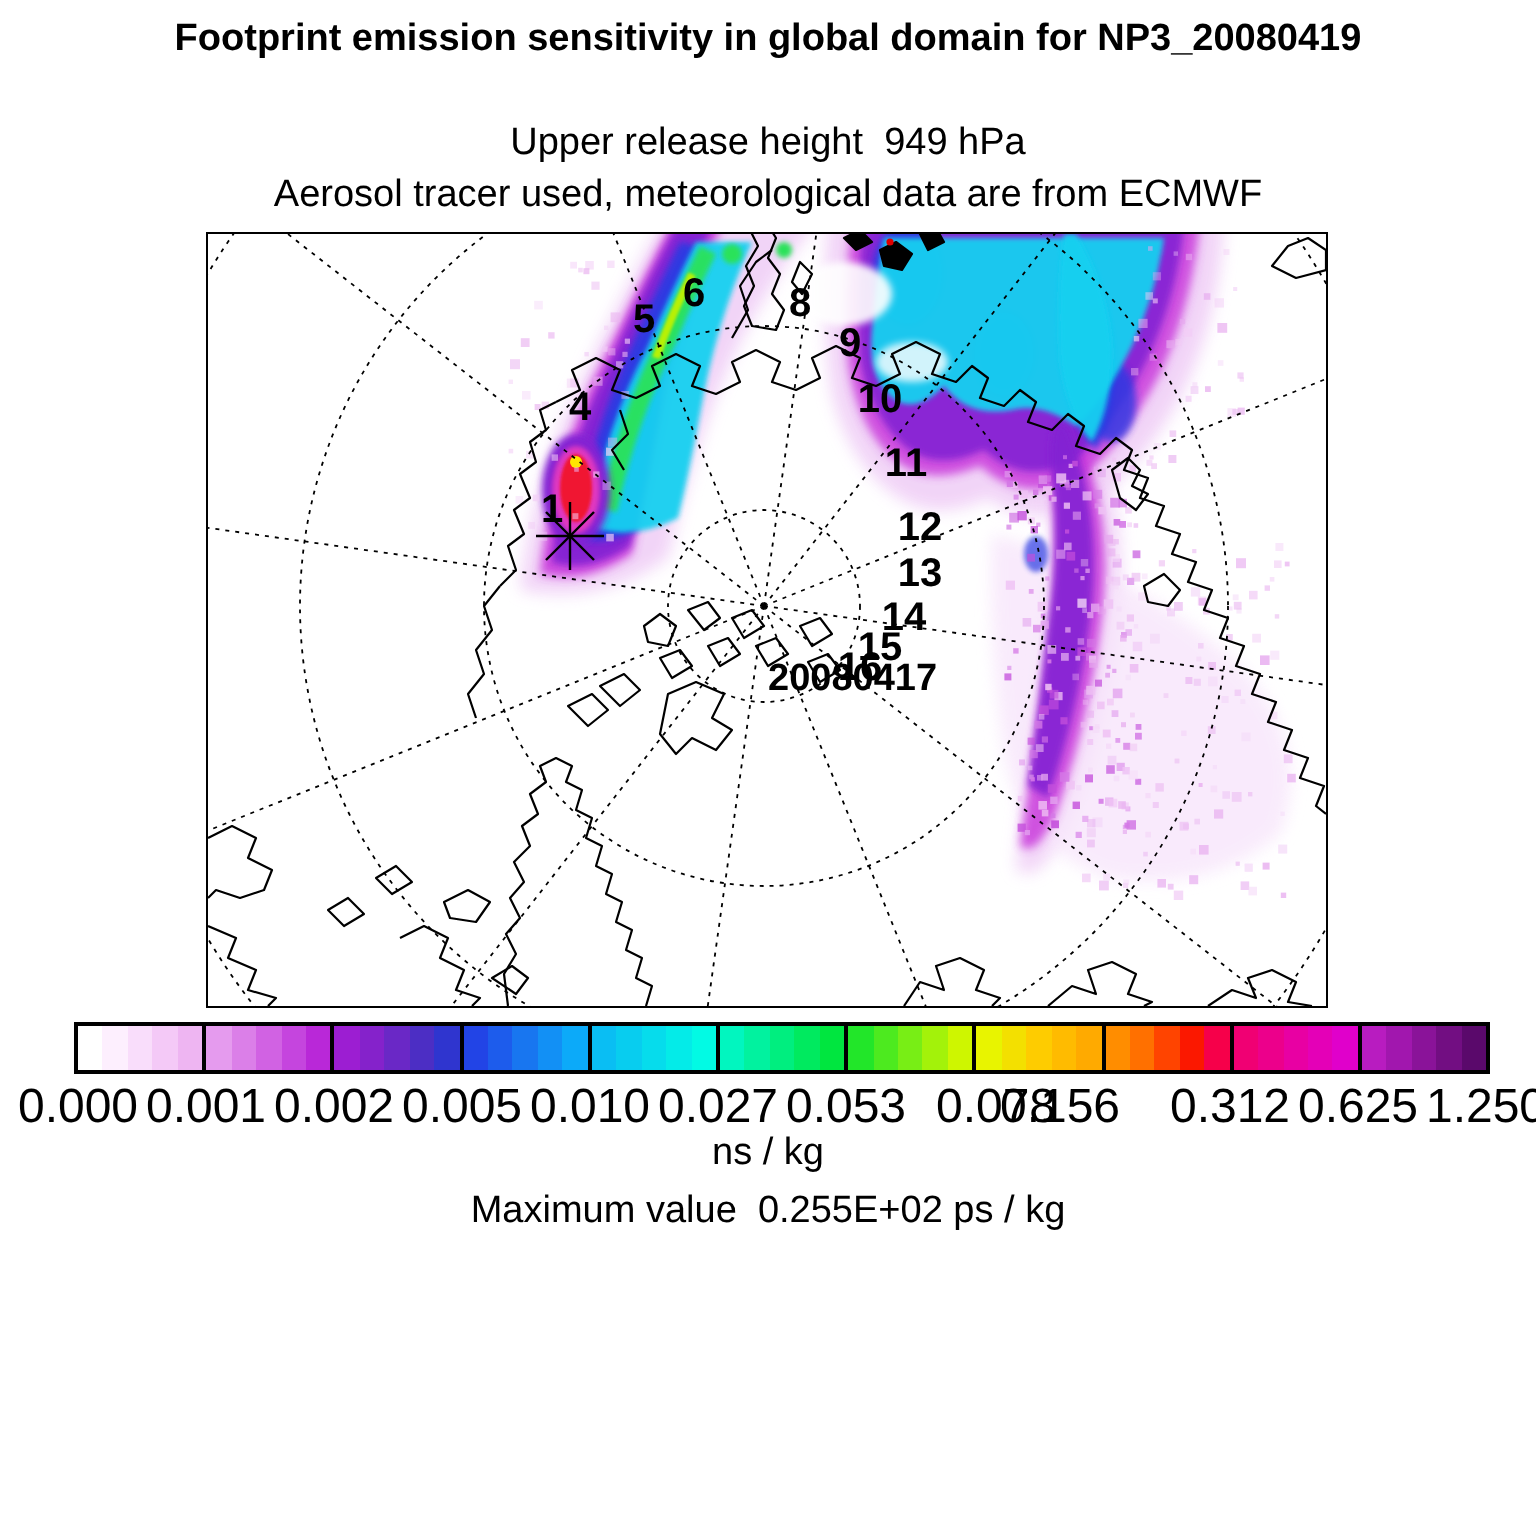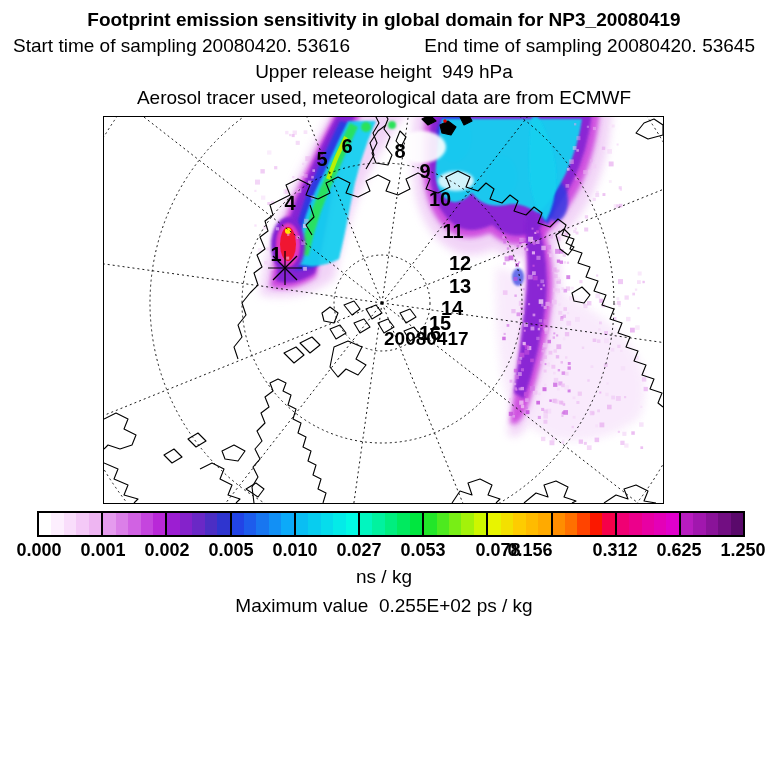--- a/index.html
+++ b/index.html
@@ -13,39 +13,35 @@
   #height-row{top:60px;display:flex;justify-content:center;gap:34px;}
   #tracer-line{top:86px;}
   #map-panel{position:absolute;left:103px;top:116px;width:559px;height:386px;
              border:1.5px solid #000;overflow:hidden;background:#fff;}
   #colorbar{position:absolute;left:37px;top:511px;width:708px;height:26px;
             border:2px solid #000;box-sizing:border-box;display:flex;}
   .cb-seg{flex:1;display:flex;}
   .cb-seg + .cb-seg{border-left:2px solid #000;}
   .cb-cell{flex:1;}
   #tick-row{position:absolute;left:0;top:540px;width:768px;height:22px;}
-  .tick{position:absolute;transform:translateX(-50%);font-size:18px;font-weight:700;
+  .tick{position:absolute;transform:translateX(-50%);font-size:24px;font-weight:400;
         white-space:pre;}
   #units-line{top:565px;}
   #maxval-line{top:594px;}
   svg text{font-family:"Liberation Sans",sans-serif;}
   .traj-num{font-size:20px;font-weight:700;fill:#000;}
   .date-num{font-size:19px;font-weight:700;fill:#000;}
 </style>
 </head>
 <body>
 
 <div id="fig">
 
   <div id="title-line" class="txt">Footprint emission sensitivity in global domain for NP3_20080419</div>
 
-  <div id="time-row" class="txt">
-    <span>Start time of sampling 20080420. 53616</span>
-    <span>End time of sampling 20080420. 53645</span>
-  </div>
 
   <div id="height-row" class="txt">
     <span>Upper release height  949 hPa</span>
   </div>
 
   <div id="tracer-line" class="txt">Aerosol tracer used, meteorological data are from ECMWF</div>
 
   <div id="map-panel">
     <svg id="mapsvg" width="559" height="386" viewBox="0 0 559 386">
       <defs>

